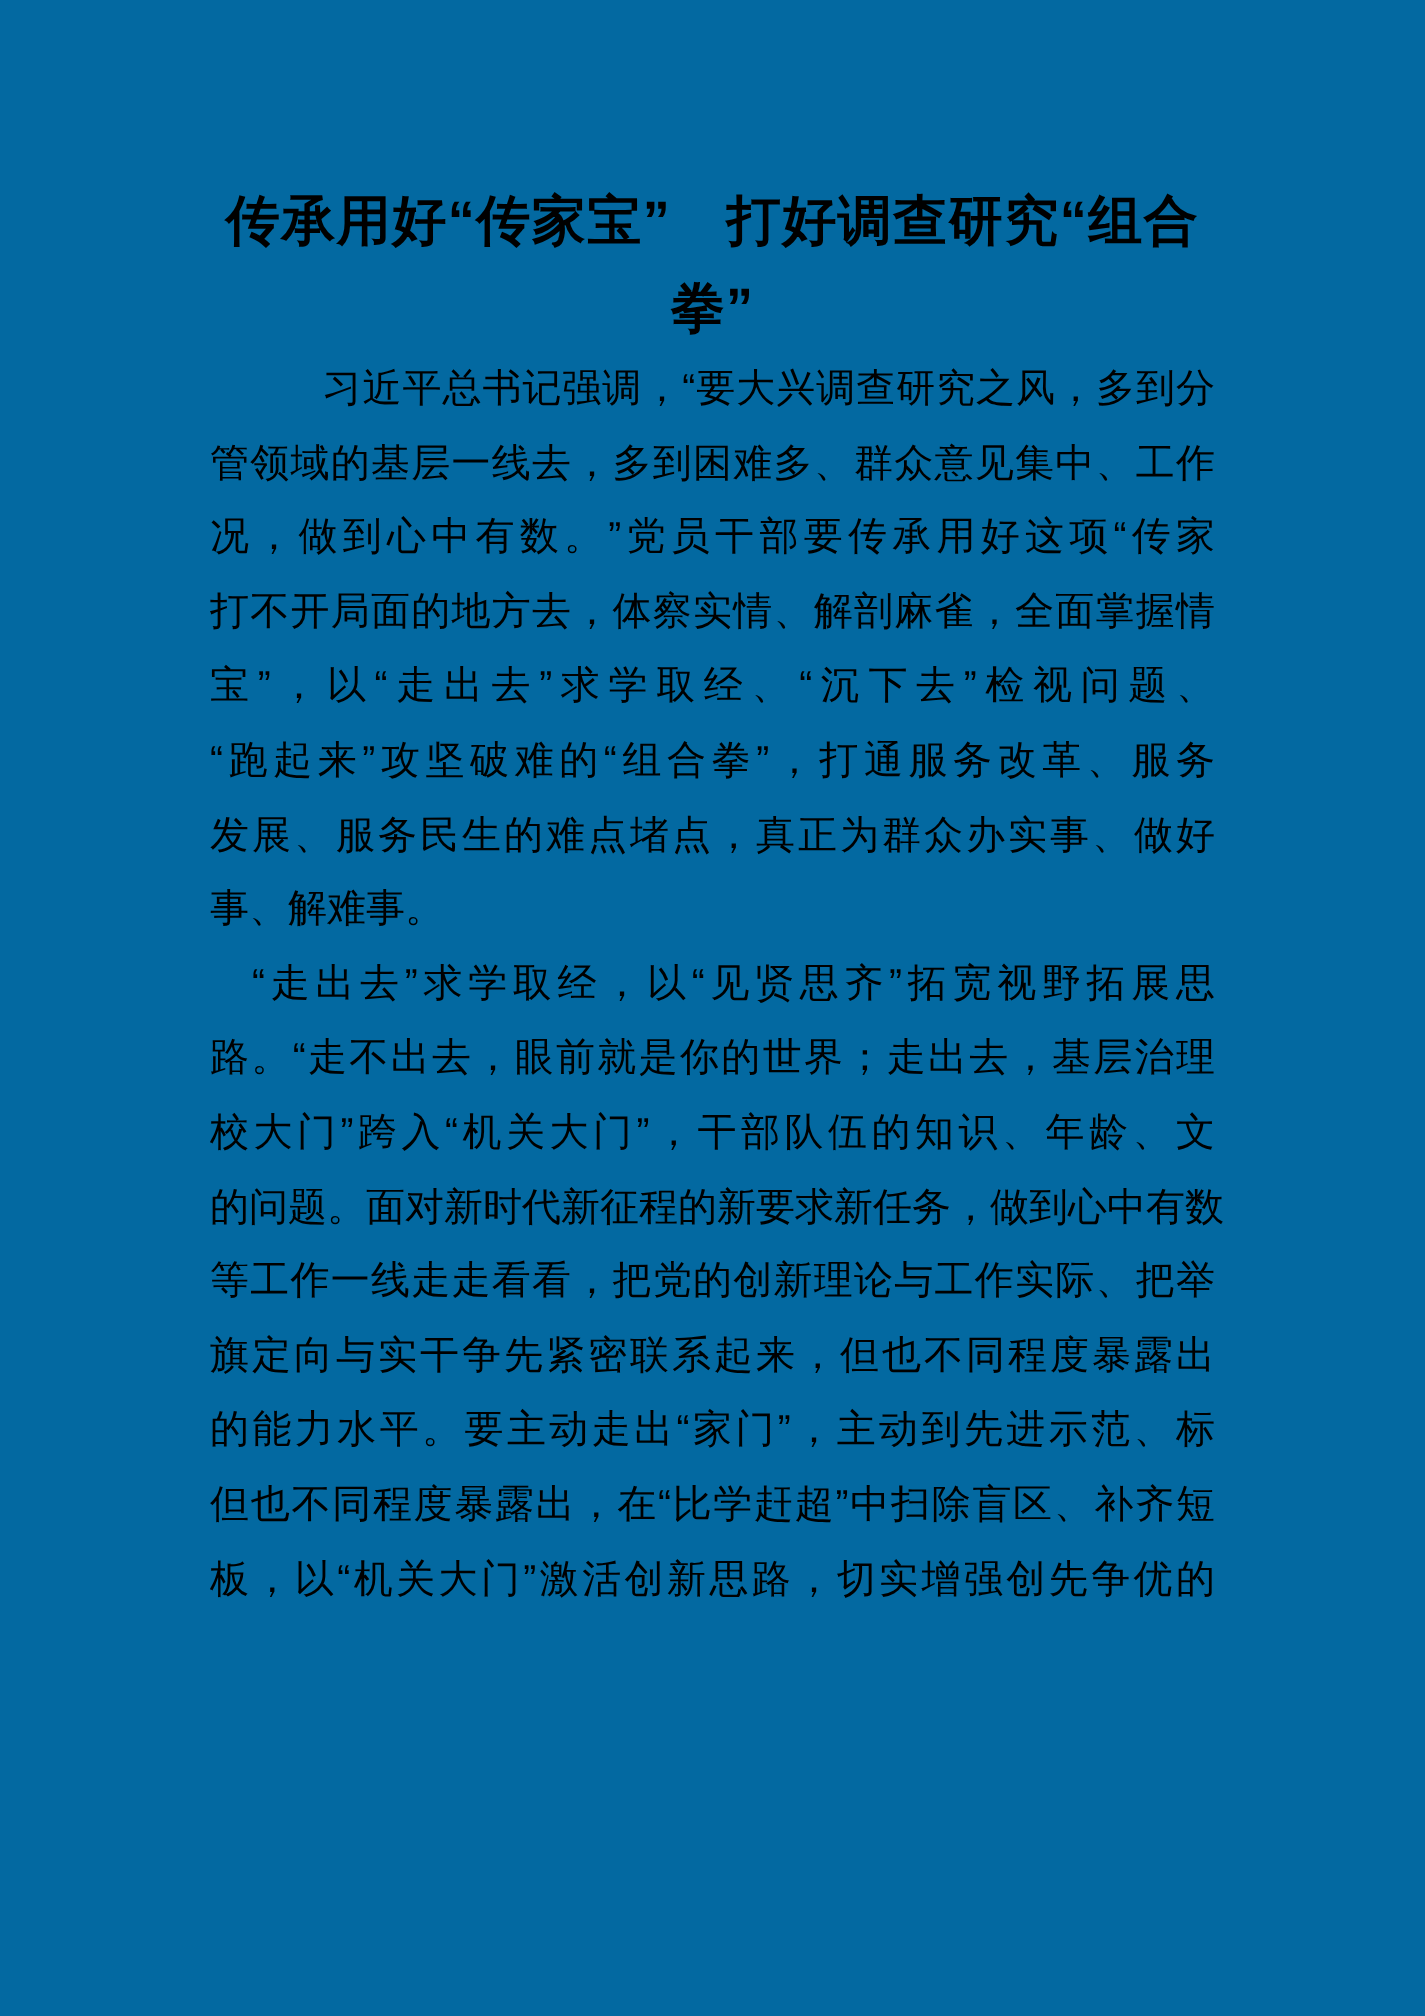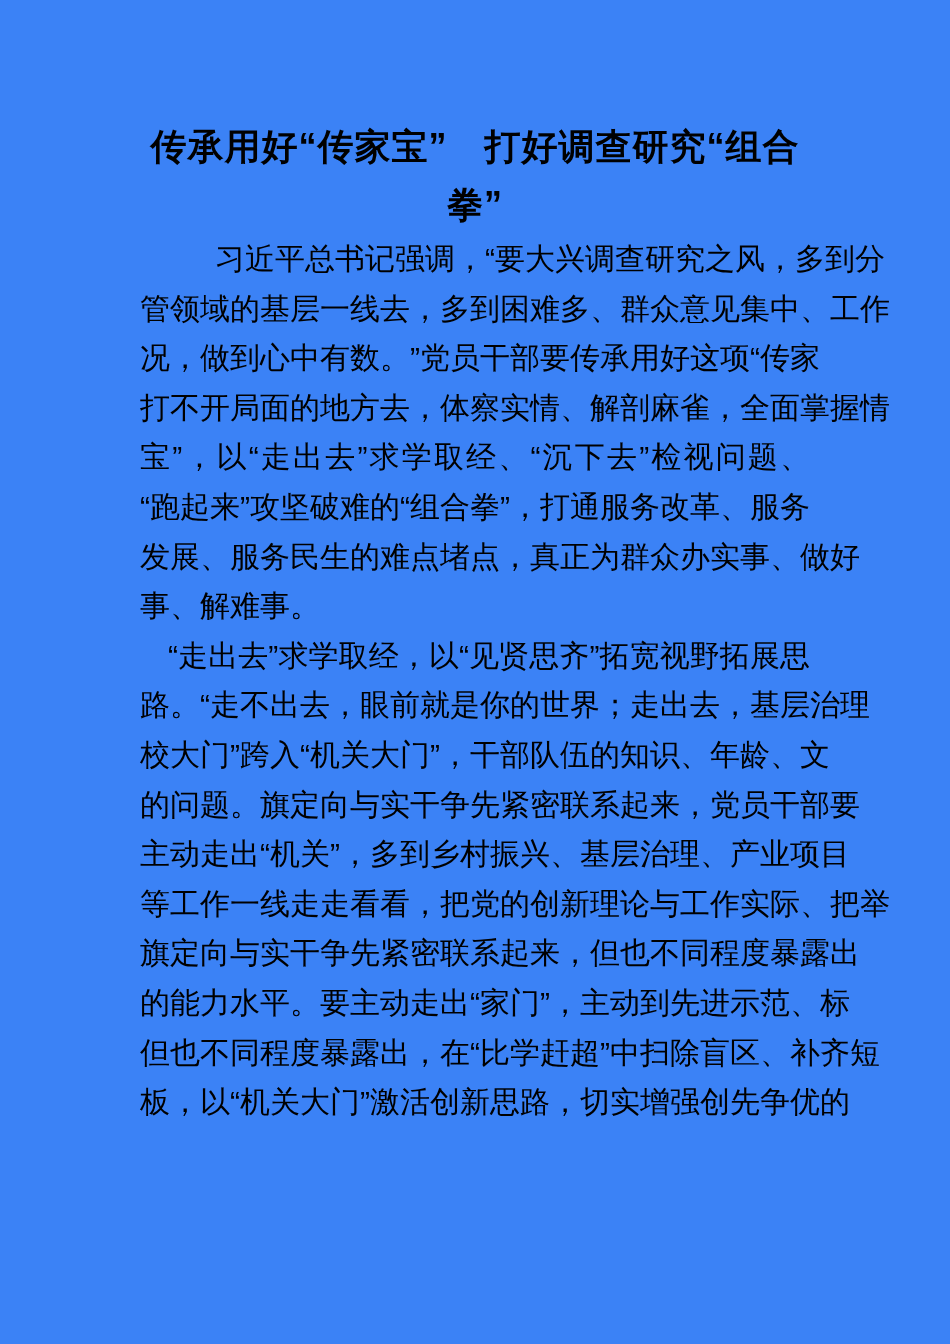--- a/index.html
+++ b/index.html
@@ -1,21 +1,21 @@
 <!DOCTYPE html>
 <html><head>
 <meta charset="utf-8">
 <style>
   * { margin: 0; padding: 0; box-sizing: border-box; }
   html, body { background: #ffffff; }
   .page {
     position: relative;
     width: 950px;
     height: 1344px;
-    background: #3b82f6;
+    background: #0369a1;
     overflow: hidden;
     font-family: "Liberation Sans", sans-serif;
     color: #000000;
   }
   .title {
     margin: 118px 55px 0 55px;
     text-align: center;
     font-size: 36px;
     font-weight: 700;
     line-height: 58px;
@@ -23,21 +23,21 @@
     letter-spacing: 1px;
   }
   .title-line { display: block; }
   .doc-body {
     margin: 0 140px;
     width: 670px;
   }
   .para { margin: 0; }
   .line {
     display: block;
-    font-size: 30px;
+    font-size: 26px;
     line-height: 49.6px;
     text-align: justify;
     text-align-last: justify;
     white-space: nowrap;
     color: #000000;
   }
   .line.last-line {
     text-align-last: left;
   }
   .p1-first { text-indent: 75px; }
@@ -63,22 +63,21 @@
       <span class="line">宝”，以“走出去”求学取经、“沉下去”检视问题、</span>
       <span class="line">“跑起来”攻坚破难的“组合拳”，打通服务改革、服务</span>
       <span class="line">发展、服务民生的难点堵点，真正为群众办实事、做好</span>
       <span class="line last-line">事、解难事。</span>
     </p>
 
     <p class="para">
       <span class="line p2-first">“走出去”求学取经，以“见贤思齐”拓宽视野拓展思</span>
       <span class="line">路。“走不出去，眼前就是你的世界；走出去，基层治理</span>
       <span class="line">校大门”跨入“机关大门”，干部队伍的知识、年龄、文</span>
-      <span class="line">的问题。旗定向与实干争先紧密联系起来，党员干部要</span>
-      <span class="line">主动走出“机关”，多到乡村振兴、基层治理、产业项目</span>
+      <span class="line">的问题。面对新时代新征程的新要求新任务，做到心中有数</span>
       <span class="line">等工作一线走走看看，把党的创新理论与工作实际、把举</span>
       <span class="line">旗定向与实干争先紧密联系起来，但也不同程度暴露出</span>
       <span class="line">的能力水平。要主动走出“家门”，主动到先进示范、标</span>
       <span class="line">但也不同程度暴露出，在“比学赶超”中扫除盲区、补齐短</span>
       <span class="line">板，以“机关大门”激活创新思路，切实增强创先争优的</span>
     </p>
 
   </div>
 </div>
 

